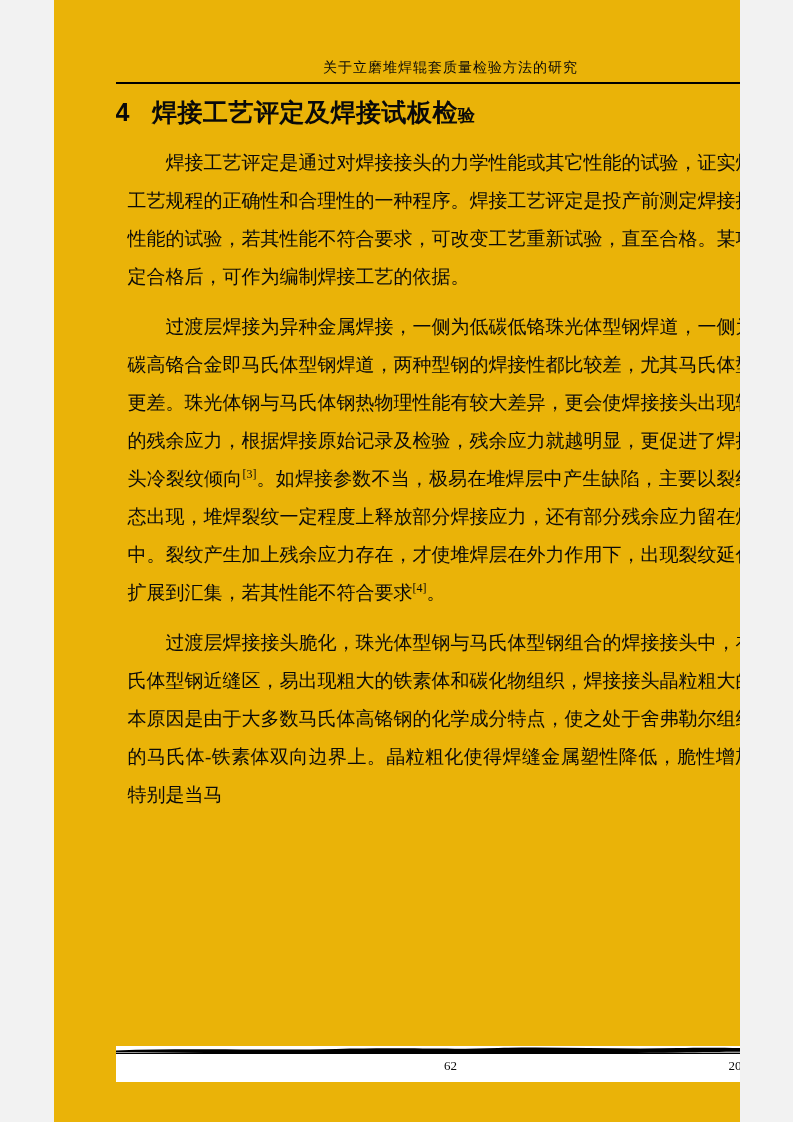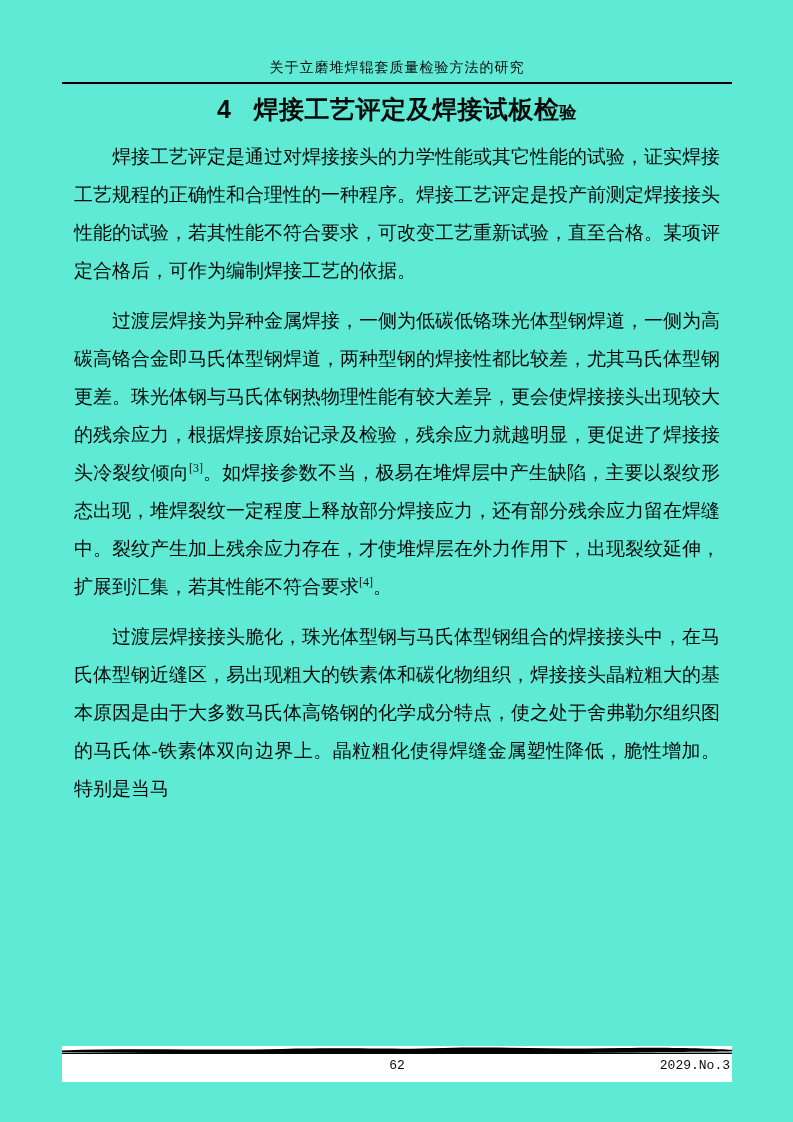--- a/index.html
+++ b/index.html
@@ -1,41 +1,40 @@
 <!DOCTYPE html>
 <html><head>
 <meta charset="utf-8">
 <style>
   html,body{margin:0;padding:0;background:#f2f2f2;}
   .page{
     position:relative;
-    width:793px;height:1122px;
-    background:#5eead4;
+    width:686px;height:1122px;
+    background:#eab308;
     overflow:hidden;
     font-family:"Liberation Serif", serif;
     color:#0a0a0a;
     margin:0 auto;
   }
   .content{
     position:absolute;left:62px;top:58px;width:670px;height:988px;
     overflow:hidden;
   }
   .running-head{
     text-align:center;
     font-size:14px;line-height:19px;
     padding-bottom:5px;
     border-bottom:2px solid #000;
     letter-spacing:1px;
   }
   h2{
     font-family:"Liberation Sans", sans-serif;
-    font-size:25px;line-height:27px;font-weight:bold;
+    font-size:25px;line-height:32px;font-weight:bold;
     margin:12px 0 9px;
     letter-spacing:0.5px;
-    text-align:center;
   }
   h2 .sec-num{margin-right:22px;}
   h2.sec5{margin:15px 0 2px;}
   .small-char{font-size:17px;}
   h3{
     font-family:"Liberation Sans", sans-serif;
     font-size:22px;line-height:28px;font-weight:bold;
     margin:8px 0 9px;
   }
   h3 .sub-num{margin-right:10px;}
@@ -52,21 +51,21 @@
     vertical-align:super;
   }
   .footer{
     position:absolute;left:62px;top:1046px;width:670px;height:36px;
     background:#ffffff;
   }
   .footer-rule{display:block;}
   .footer-row{
     position:relative;
     margin-top:1px;
-    font-family:Liberation Mono, monospace;
+    font-family:Liberation Serif, serif;
     font-size:13px;line-height:18px;height:18px;
   }
   .page-num{position:absolute;left:0;right:0;text-align:center;}
   .issue{position:absolute;right:2px;top:0;}
 </style>
 </head>
 <body>
 
 <div class="page">
   <div class="content">

